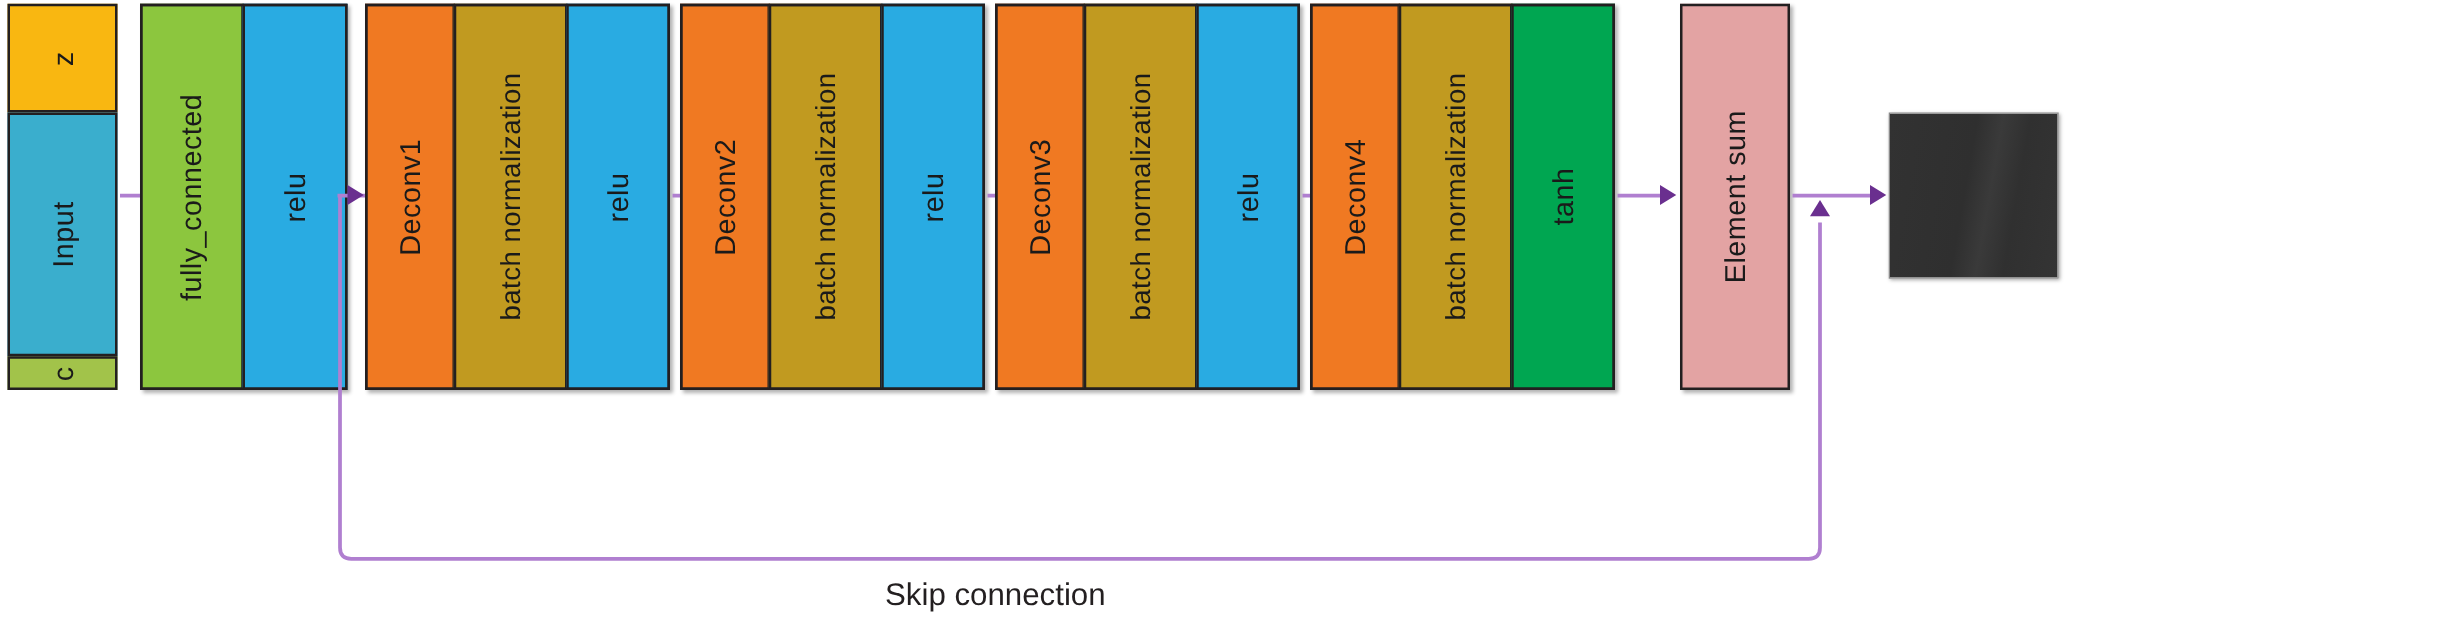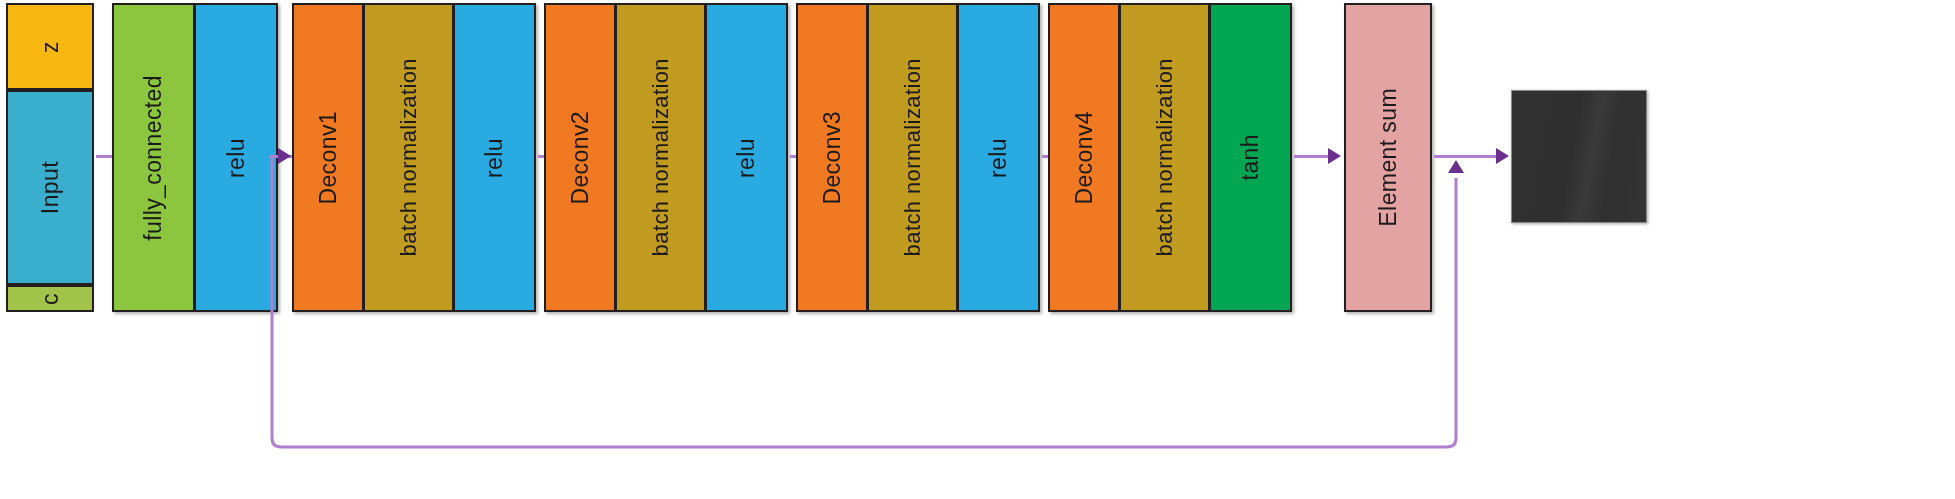--- a/index.html
+++ b/index.html
@@ -187,14 +187,15 @@
   <div class="arrow-line" style="left:1434px; top:155px; width:70px;"></div>
   <div class="arrow-head" style="left:1496px; top:148px;"></div>
 
   <div class="out-image" style="left:1511px; top:90px; width:136px; height:133px;"></div>
 
   <svg class="skip-path" viewBox="0 0 1955 499" preserveAspectRatio="none">
     <path d="M 272,157 L 272,438 Q 272,447 281,447 L 1447,447 Q 1456,447 1456,438 L 1456,178" fill="none" stroke="#b07fd0" stroke-width="3"></path>
   </svg>
   <div class="arrow-head up" style="left:1448px; top:160px;"></div>
 
+  <span class="skip-label" style="left:708px; top:462px;">Skip connection</span>
 
 </div>
 
 </body></html>

